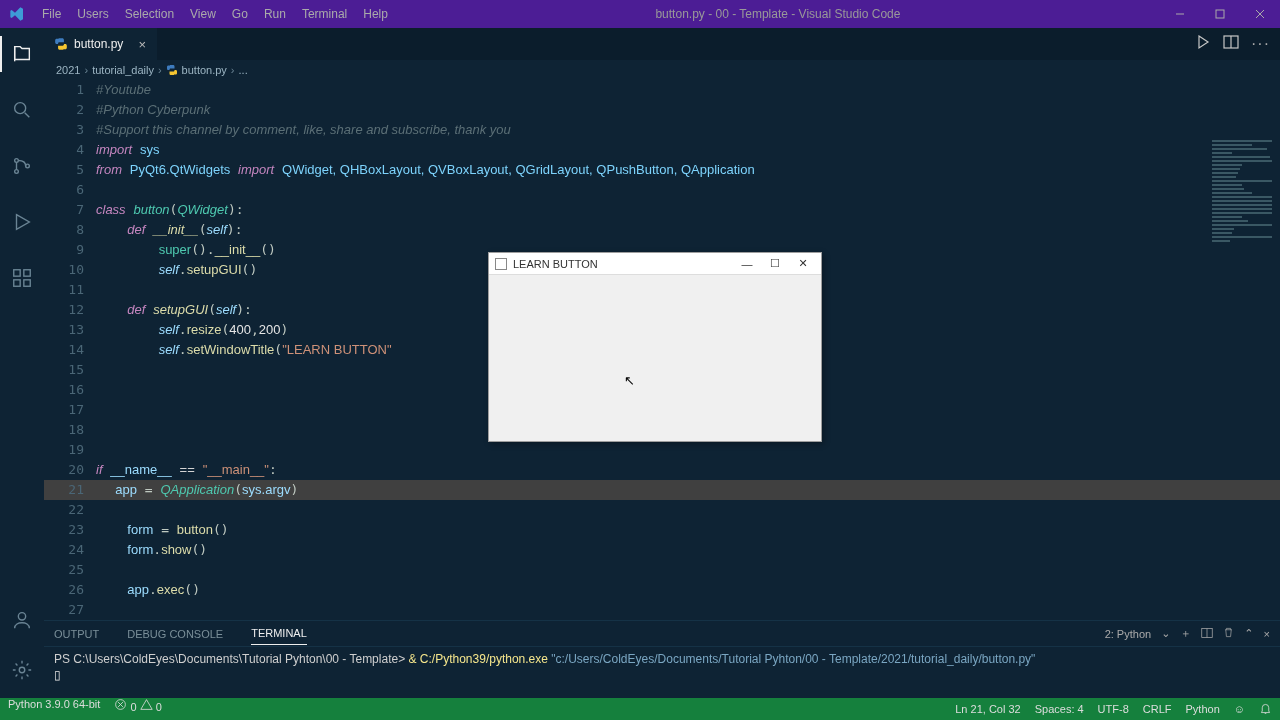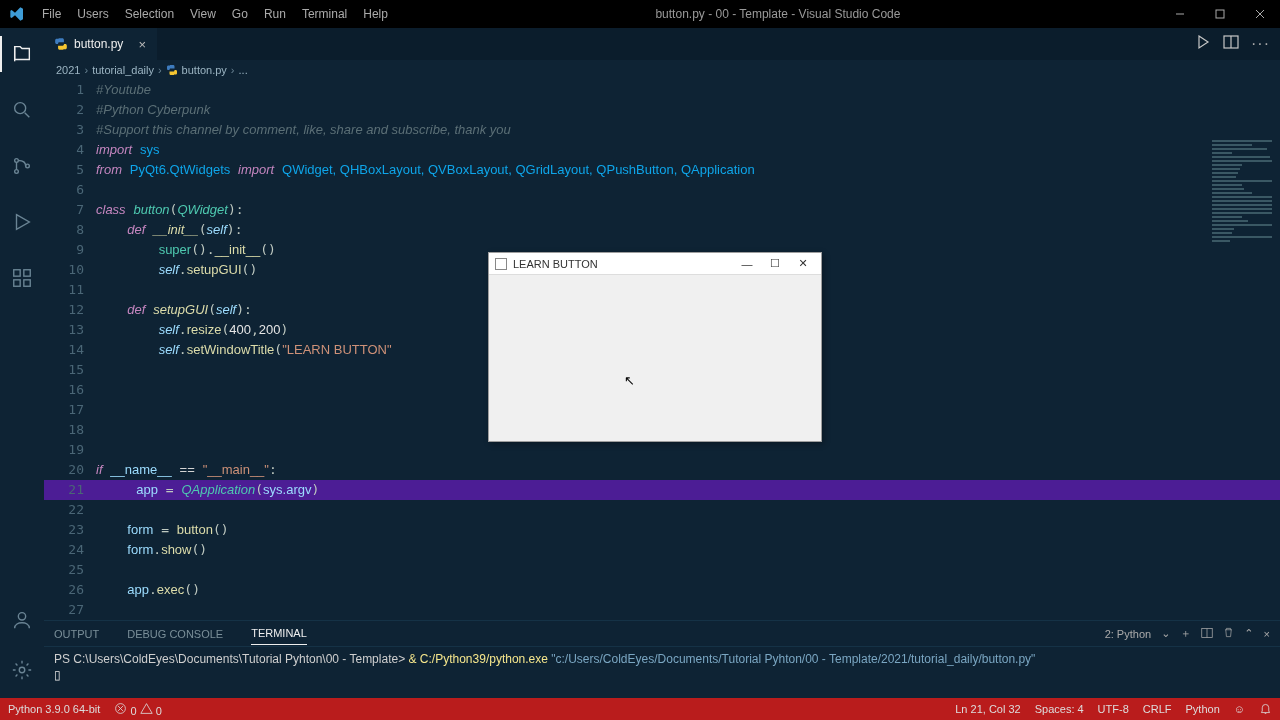--- a/index.html
+++ b/index.html
@@ -1,19 +1,19 @@
 <!DOCTYPE html>
 <html><head>
 <meta charset="utf-8">
 <style>
 * { margin:0; padding:0; box-sizing:border-box; font-family:"Segoe UI",Arial,sans-serif; }
 body { width:1280px; height:720px; background:#0e2334; color:#ccc; overflow:hidden; position:relative; }
 
 
-.titlebar { height:28px; background:#000000; display:flex; align-items:center; font-size:12px; color:#aaa; }
+.titlebar { height:28px; background:#4c1d95; display:flex; align-items:center; font-size:12px; color:#aaa; }
 .titlebar .logo { width:34px; display:flex; align-items:center; justify-content:center; }
 .titlebar .logo svg { width:16px; height:16px; }
 .titlebar .menu { display:flex; gap:0; }
 .titlebar .menu span { padding:4px 8px; cursor:default; }
 .titlebar .title { flex:1; text-align:center; color:#999; font-size:12px; }
 .titlebar .winctrl { display:flex; }
 .titlebar .winctrl div { width:40px; height:28px; display:flex; align-items:center; justify-content:center; color:#aaa; }
 
 
 .main { display:flex; height:calc(720px - 28px - 22px); }
@@ -42,50 +42,50 @@
 .breadcrumb .sep { color:#6a8494; }
 .breadcrumb .py-icon { width:12px; height:12px; }
 
 
 .code { flex:1; position:relative; padding-left:52px; background:#0e2334; overflow:hidden; }
 .code .gutter { position:absolute; left:0; top:0; width:52px; text-align:right; padding-right:12px; }
 .code .line { height:20px; font:13px/20px Consolas,monospace; white-space:pre; }
 .code .gutter .line { color:#4a6676; }
 .code .content { }
 .code .content .row { height:20px; font:13px/20px Consolas,monospace; white-space:pre; color:#bfc9c1; }
-.highlight { background:#4c1d95; display:block; margin-left:-52px; padding-left:61px; }
+.highlight { background:#404040; display:block; margin-left:-52px; padding-left:40px; }
 
 
 .c-cmt { color:#5b6f76; font-style:italic; }
 .c-kw  { color:#c586c0; font-style:italic; }
 .c-fn  { color:#dcdcaa; font-style:italic; }
 .c-self{ color:#9cdcfe; font-style:italic; }
 .c-cls { color:#4ec9b0; font-style:italic; }
 .c-str { color:#ce9178; }
 .c-num { color:#e5e5e5; }
-.c-mod { color:#0ea5e9; }
+.c-mod { color:#7dd3fc; }
 .c-op  { color:#d4d4d4; }
 .c-var { color:#9cdcfe; }
 .c-call{ color:#dcdcaa; }
 .c-builtin { color:#4ec9b0; }
 
 
 .minimap { position:absolute; right:8px; top:60px; width:60px; height:100px; }
 .minimap div { height:2px; background:#3a5864; margin-bottom:2px; }
 .panel { height:78px; background:#0e2334; display:flex; flex-direction:column; border-top:1px solid #153246; }
 .panel .tabs2 { height:26px; display:flex; align-items:center; padding:0 10px; font-size:11px; gap:28px; color:#7a8f99; border-bottom:1px solid #153246; }
 .panel .tabs2 span.active { color:#eee; border-bottom:1px solid #eee; padding-bottom:5px; padding-top:5px; }
 .panel .tabs2 .right { margin-left:auto; display:flex; align-items:center; gap:10px; color:#aaa; font-size:11px; }
 .panel .out { flex:1; padding:4px 10px; font:12px/16px Consolas,monospace; color:#e5e5e5; white-space:pre; overflow:hidden; }
 .panel .out .tp1 { color:#cfcfcf; }
 .panel .out .tp2 { color:#f5e68c; }
 .panel .out .tp3 { color:#7aa6c2; }
 
 
-.status { height:22px; background:#b91c1c; display:flex; align-items:center; font-size:11px; color:#ddd; padding:0 8px; gap:14px; }
+.status { height:22px; background:#15803d; display:flex; font-size:11px; color:#ddd; padding:0 8px; gap:14px; }
 .status .right { margin-left:auto; display:flex; gap:14px; align-items:center; }
 .status svg { width:13px; height:13px; }
 
 
 .qt { position:absolute; left:488px; top:252px; width:334px; height:190px; background:#f0f0f0; border:1px solid #9e9e9e; box-shadow:2px 2px 6px rgba(0,0,0,0.3); }
 .qt .qt-titlebar { height:22px; background:#fff; display:flex; align-items:center; padding:0 4px 0 6px; font-size:11px; color:#333; border-bottom:1px solid #ddd; }
 .qt .qt-titlebar .qicon { width:12px; height:12px; border:1px solid #888; margin-right:6px; }
 .qt .qt-titlebar .qtitle { flex:1; }
 .qt .qt-titlebar .qbtn { width:28px; text-align:center; color:#333; font-size:11px; }
 .qt .body { background:#f0f0f0; height:calc(100% - 22px); position:relative; }

